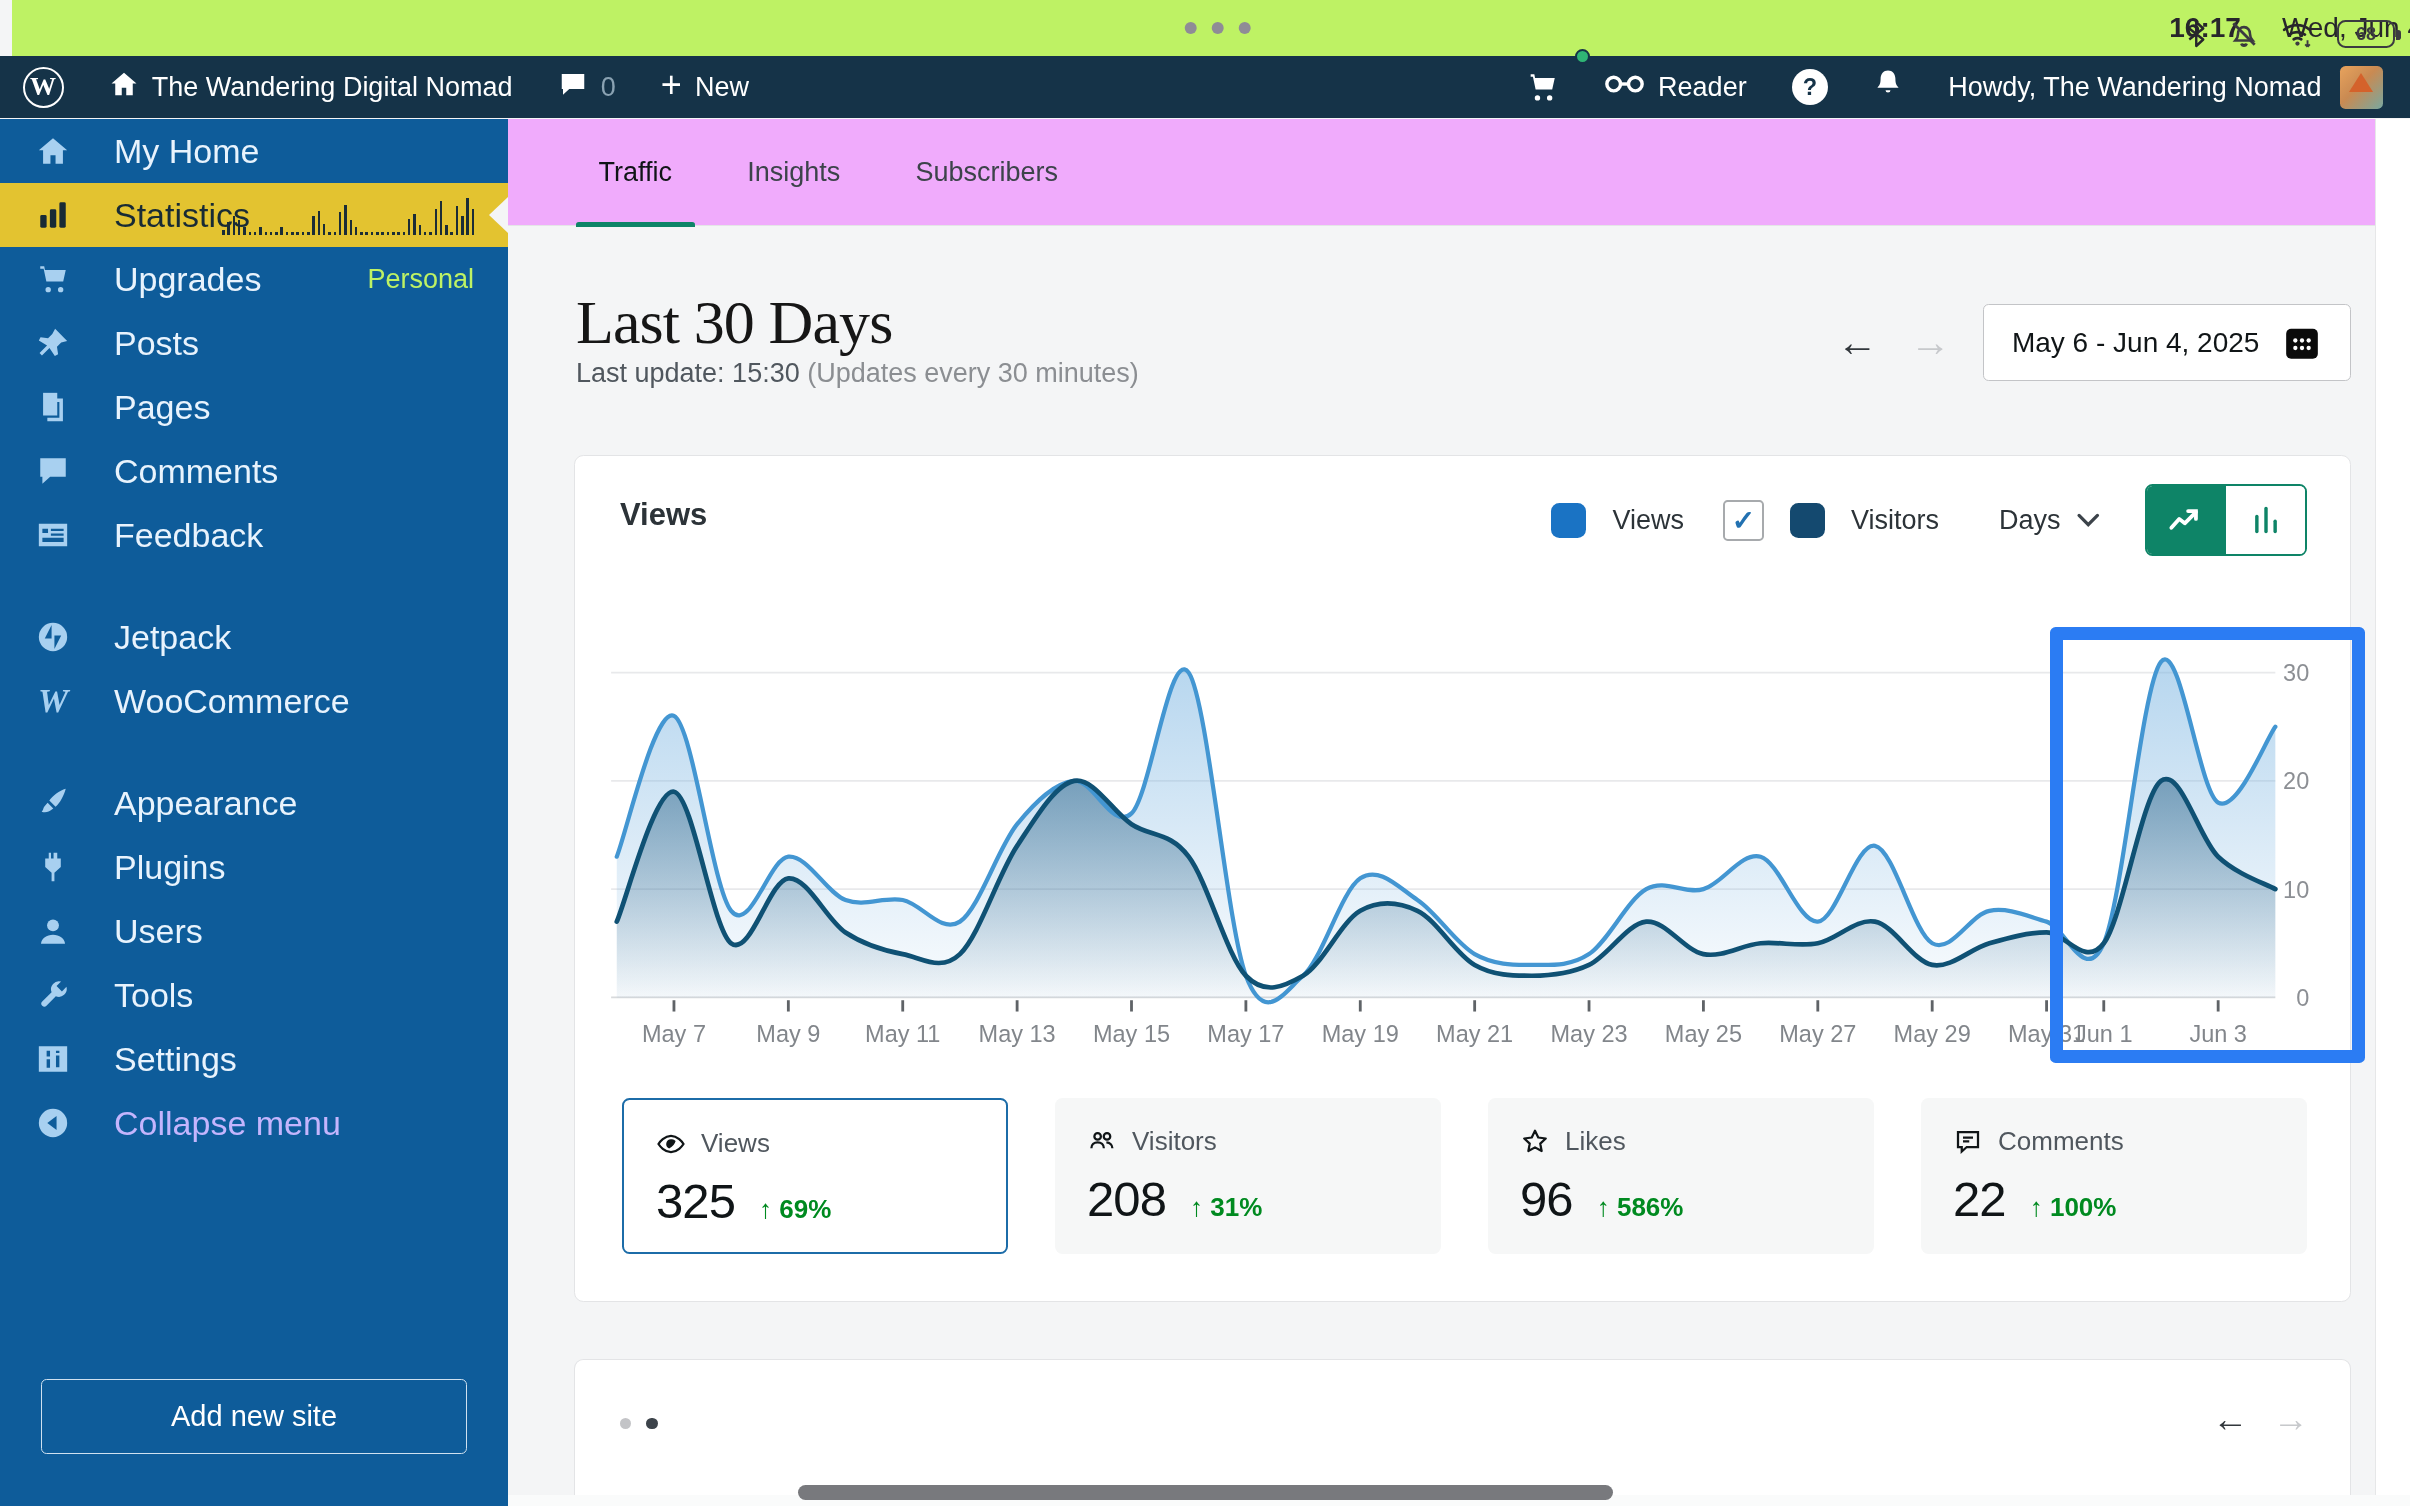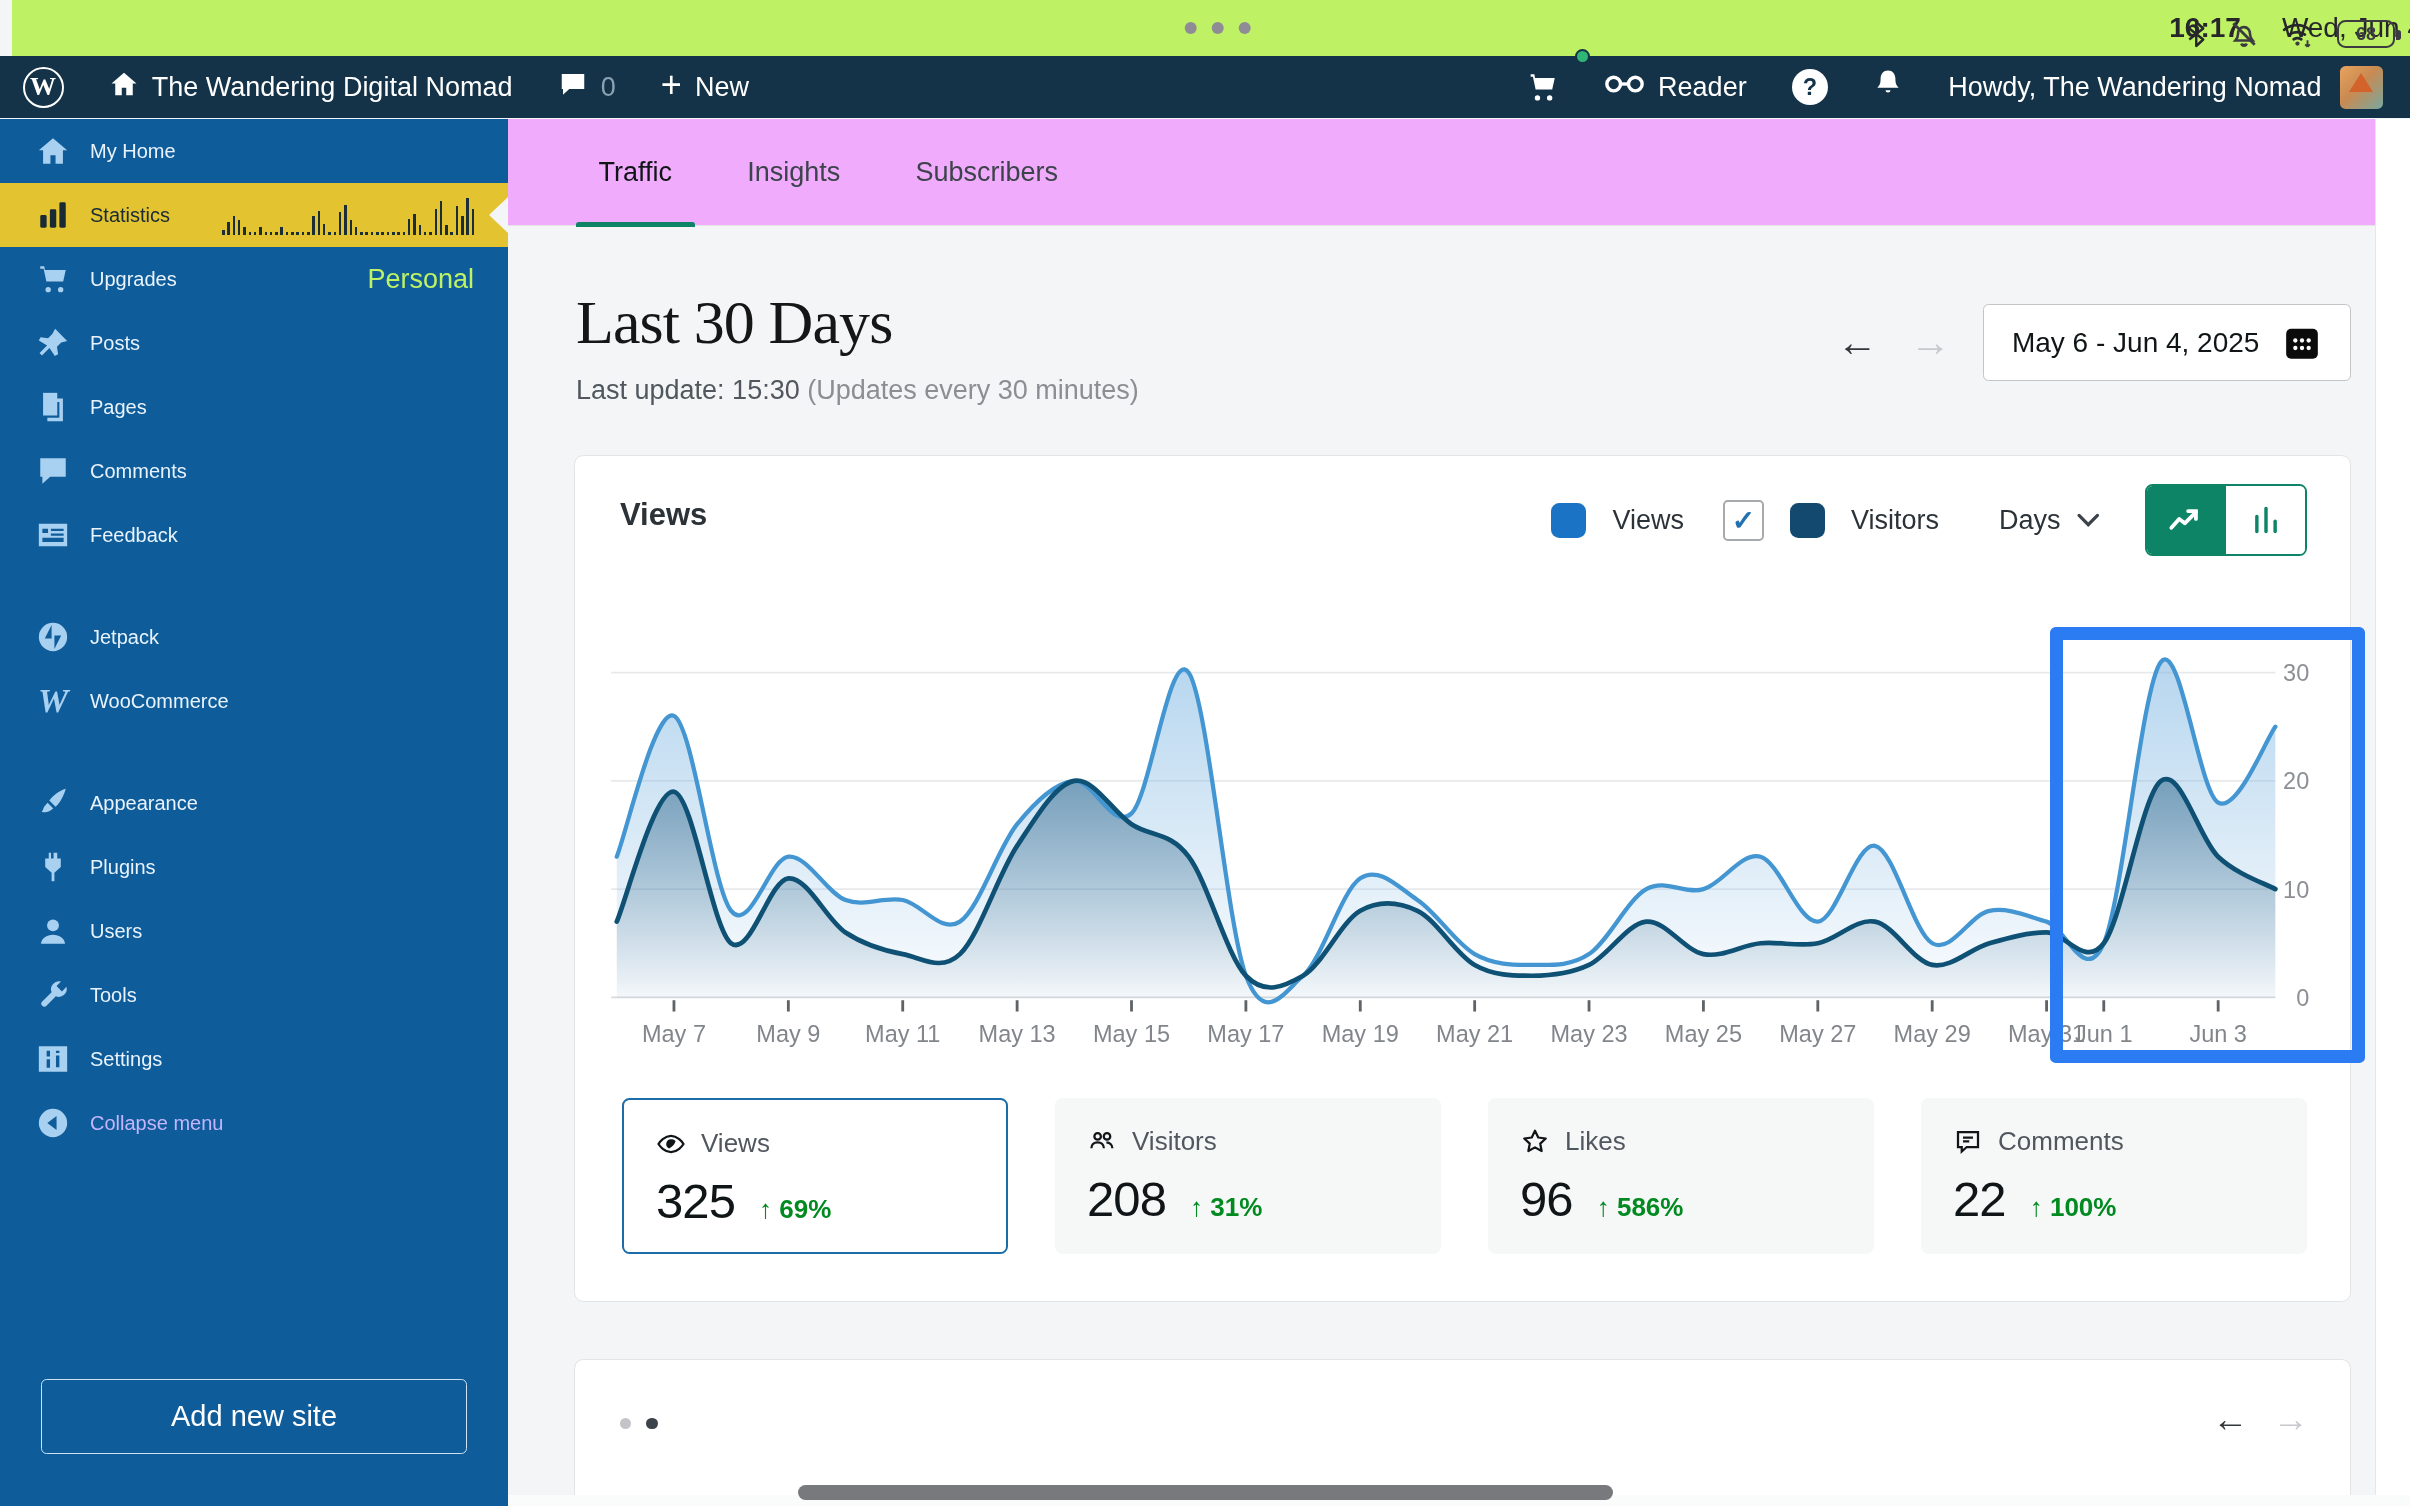--- a/index.html
+++ b/index.html
@@ -38,21 +38,21 @@
   .avatar { width:43px; height:43px; border-radius:5.6px; margin-left:5.6px;
     background:linear-gradient(135deg,#e8a35d 0%,#c98a52 45%,#79a8a0 100%); position:relative; overflow:hidden; }
   .avatar:before { content:""; position:absolute; left:9.4px; top:7.5px; width:0; height:0;
     border-left:12.2px solid transparent; border-right:12.2px solid transparent; border-bottom:19px solid #d4622b; }
 
   
   .sidebar { position:absolute; left:0; top:119px; width:508px; height:1388px; background:#0e5c9a; z-index:30; }
   .side-item { position:relative; height:64px; display:flex; align-items:center; gap:0; cursor:pointer; color:#e8f3fd; }
   .side-item .ic { width:34px; height:34px; margin-left:36px; color:#a8d0f0; flex:none; display:flex; align-items:center; justify-content:center; }
   .side-item .ic svg { width:34px; height:34px; fill:currentColor; }
-  .side-item .lbl { margin-left:20px; font-size:20px; }
+  .side-item .lbl { margin-left:44px; font-size:34px; }
   .side-item .badge { margin-left:auto; margin-right:34px; font-size:27px; color:#bef264; }
   .side-item.group-gap { margin-top:38px; }
   .side-item.active { background:#e3c330; color:#182b35; }
   .side-item.active .ic { color:#182b35; }
   .side-item.active .lbl { font-weight:500; }
   .notch { position:absolute; right:0; top:50%; transform:translateY(-50%); width:0; height:0;
     border-top:18px solid transparent; border-bottom:18px solid transparent; border-right:19px solid #f4f5f6; }
   .sparkline { position:absolute; right:34px; bottom:12.2px; width:252px; height:38px;
     display:flex; align-items:flex-end; gap:2.8px; }
   .sparkline span { width:2.8px; background:#1b2d36; display:block; }
@@ -67,21 +67,21 @@
   .tabbar { position:absolute; left:0; top:0; width:1902px; height:107px; background:#f0abfc;
     border-bottom:1.9px solid #e4e5e7; display:flex; align-items:center; padding-left:68px; }
   .tab { position:relative; height:107px; display:flex; align-items:center; padding:0 22.6px;
     margin-right:30px; font-size:27px; color:#3c434a; cursor:pointer; }
   .tab.active { color:#101517; }
   .tab.active:after { content:""; position:absolute; left:0; right:0; bottom:-1.9px; height:5.6px;
     background:#0e8467; border-radius:2.8px 2.8px 0 0; }
 
   .page-head { position:absolute; left:68px; top:168px; width:1775px; }
   .page-title { font-family:"Liberation Serif", serif; font-size:62px; font-weight:500; color:#161616; letter-spacing:-0.9px; }
-  .page-sub { margin-top:17px; font-size:27px; color:#50575e; }
+  .page-sub { font-size:27px; color:#50575e; }
   .page-sub .note { color:#8b8e92; }
   .head-controls { position:absolute; right:0; top:17px; display:flex; align-items:center; gap:32px; }
   .nav-arrow { font-size:41px; color:#32373c; background:none; border:none; cursor:pointer; font-family:inherit; line-height:1; }
   .nav-arrow.disabled { color:#c7c9cc; }
   .date-btn { height:77px; padding:0 28px; background:#fff; border:1.9px solid #c3c4c7; border-radius:5.6px;
     display:flex; align-items:center; gap:22.6px; font-size:28px; color:#101517; cursor:pointer; font-family:inherit; }
   .cal-icon { width:40px; height:40px; }
 
   
   .views-card { position:absolute; left:66px; top:336px; width:1777px; height:847px;

